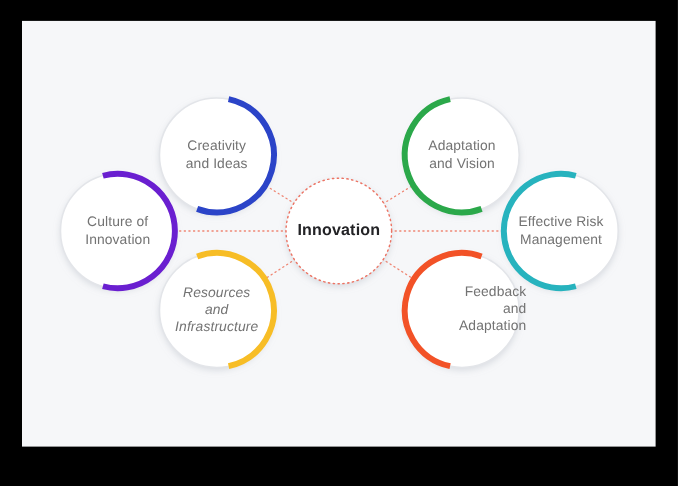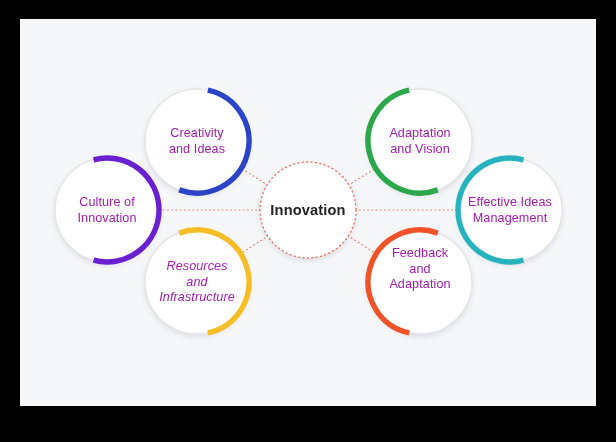--- a/index.html
+++ b/index.html
@@ -38,21 +38,21 @@
     left: 0; top: 0;
     width: 576px;
     height: 387px;
     display: block;
   }
 
   
   .node-label {
     position: absolute;
     text-align: center;
-    color: #a21caf;
+    color: #737373;
     font-size: 12.6px;
     line-height: 15.5px;
     font-family: "Liberation Sans", sans-serif;
     letter-spacing: 0.1px;
     white-space: pre-line;
     transform: translate(-50%, -50%);
     pointer-events: none;
   }
   .hub-label {
     position: absolute;
@@ -137,22 +137,22 @@
     <div id="labels">
         <div class="node-label" style="left: 87px; top: 191px; width: 117px; text-align: center;">Culture of
 Innovation</div>
         <div class="node-label" style="left: 177px; top: 122px; width: 117px;">Creativity
 and Ideas</div>
         <div class="node-label" style="left: 177px; top: 263px; width: 117px; font-style: italic;">Resources
 and
 Infrastructure</div>
         <div class="node-label" style="left: 400px; top: 122px; width: 117px;">Adaptation
 and Vision</div>
-        <div class="node-label" style="left: 400px; top: 250px; width: 117px;">Feedback
+        <div class="node-label" style="left: 400px; top: 262px; width: 117px; text-align: right;">Feedback
 and
 Adaptation</div>
-        <div class="node-label" style="left: 490px; top: 191px; width: 117px;">Effective Ideas
+        <div class="node-label" style="left: 490px; top: 191px; width: 117px;">Effective Risk
 Management</div>
         <div class="hub-label" style="left: 288px; top: 191px;">Innovation</div>
       </div>
 
   </div>
 </div>
 
 </body></html>

